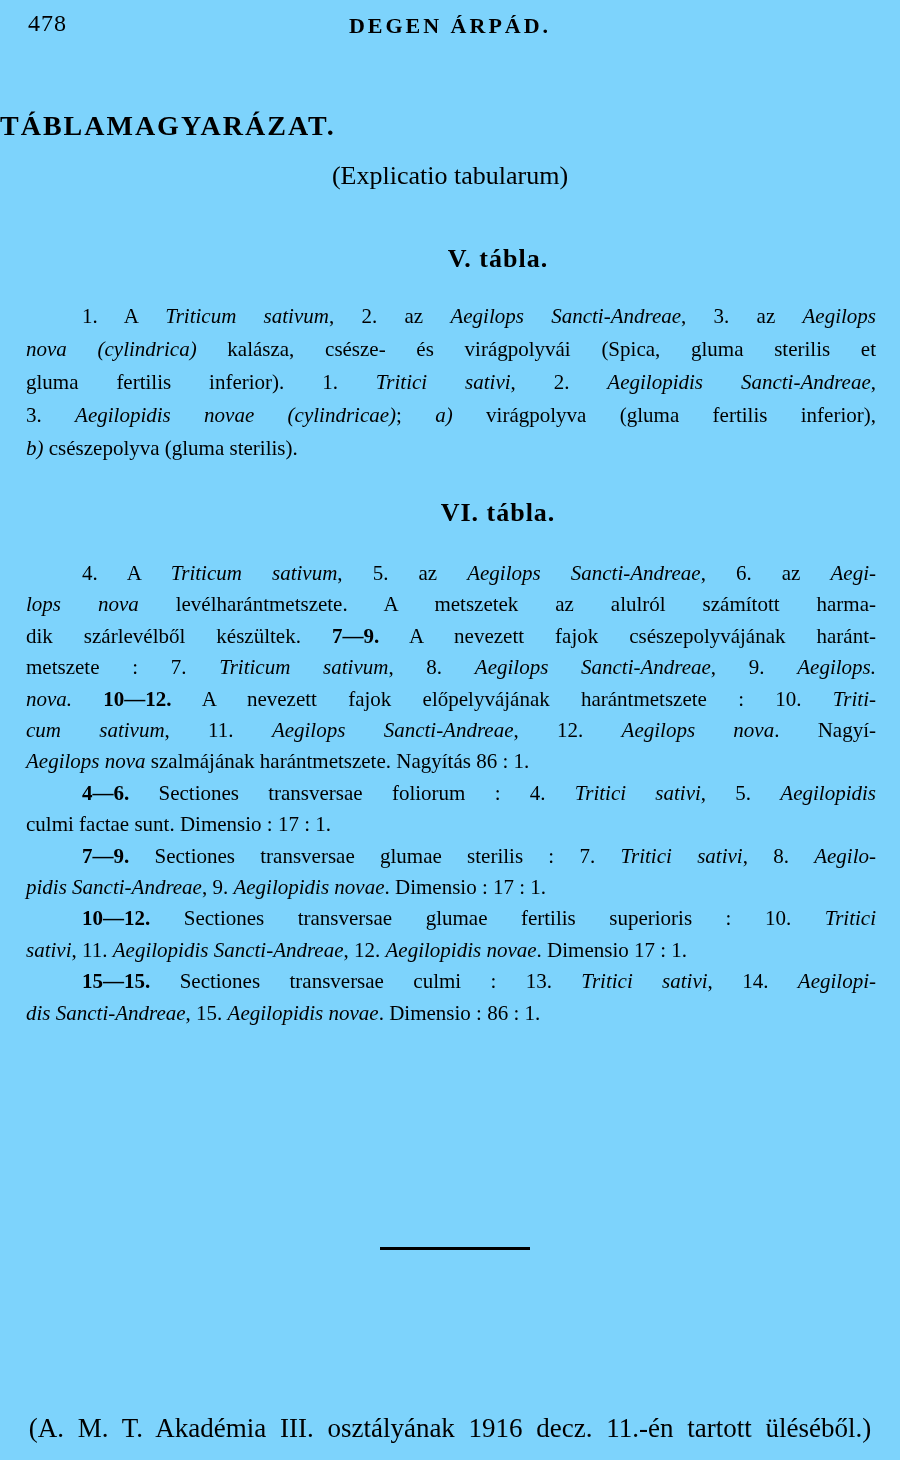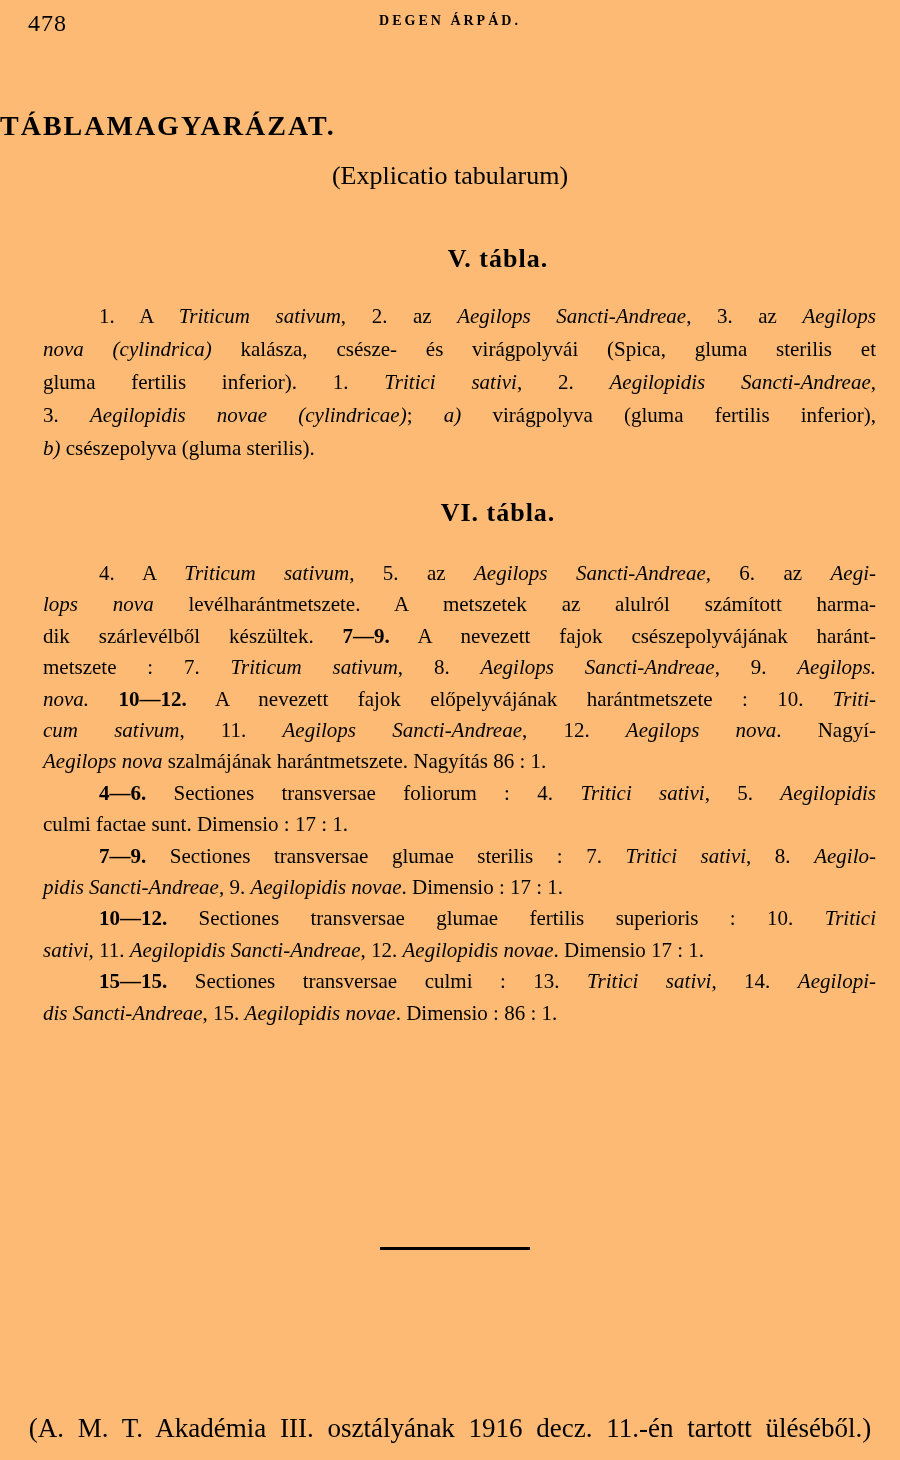--- a/index.html
+++ b/index.html
@@ -1,21 +1,21 @@
 <!DOCTYPE html>
 <html lang="hu"><head>
 <meta charset="utf-8">
 <style>
   html, body { margin: 0; padding: 0; background: #e8e8e8; }
   .page {
     position: relative;
     width: 900px;
     height: 1460px;
     margin: 0 auto;
-    background: #fdba74;
+    background: #7dd3fc;
     color: #000000;
     font-family: "Liberation Serif", "DejaVu Serif", serif;
     overflow: hidden;
   }
   .header-row {
     position: absolute;
     top: 10px;
     left: 0;
     width: 100%;
     height: 30px;
@@ -26,21 +26,21 @@
     top: 0;
     font-size: 24px;
     letter-spacing: 1px;
   }
   .running {
     position: absolute;
     left: 0;
     width: 100%;
     top: 3px;
     text-align: center;
-    font-size: 14px;
+    font-size: 22px;
     font-weight: bold;
     letter-spacing: 3px;
   }
   .doc-title {
     position: absolute;
     top: 110px;
     left: 0;
     width: 100%;
     font-size: 28px;
     font-weight: bold;
@@ -70,21 +70,20 @@
     position: absolute;
     left: 26px;
     width: 850px;
     font-size: 21px;
   }
   .body-block.v-body  { top: 300px; line-height: 33px; }
   .body-block.vi-body { top: 558px; line-height: 31.4px; }
   .line {
     text-align: justify;
     text-align-last: justify;
-    margin-left: 17px;
   }
   .line.last { text-align-last: left; }
   .line.indent { text-indent: 56px; }
   .it { font-style: italic; }
   .bd { font-weight: bold; }
   .divider {
     position: absolute;
     top: 1247px;
     left: 380px;
     width: 150px;

